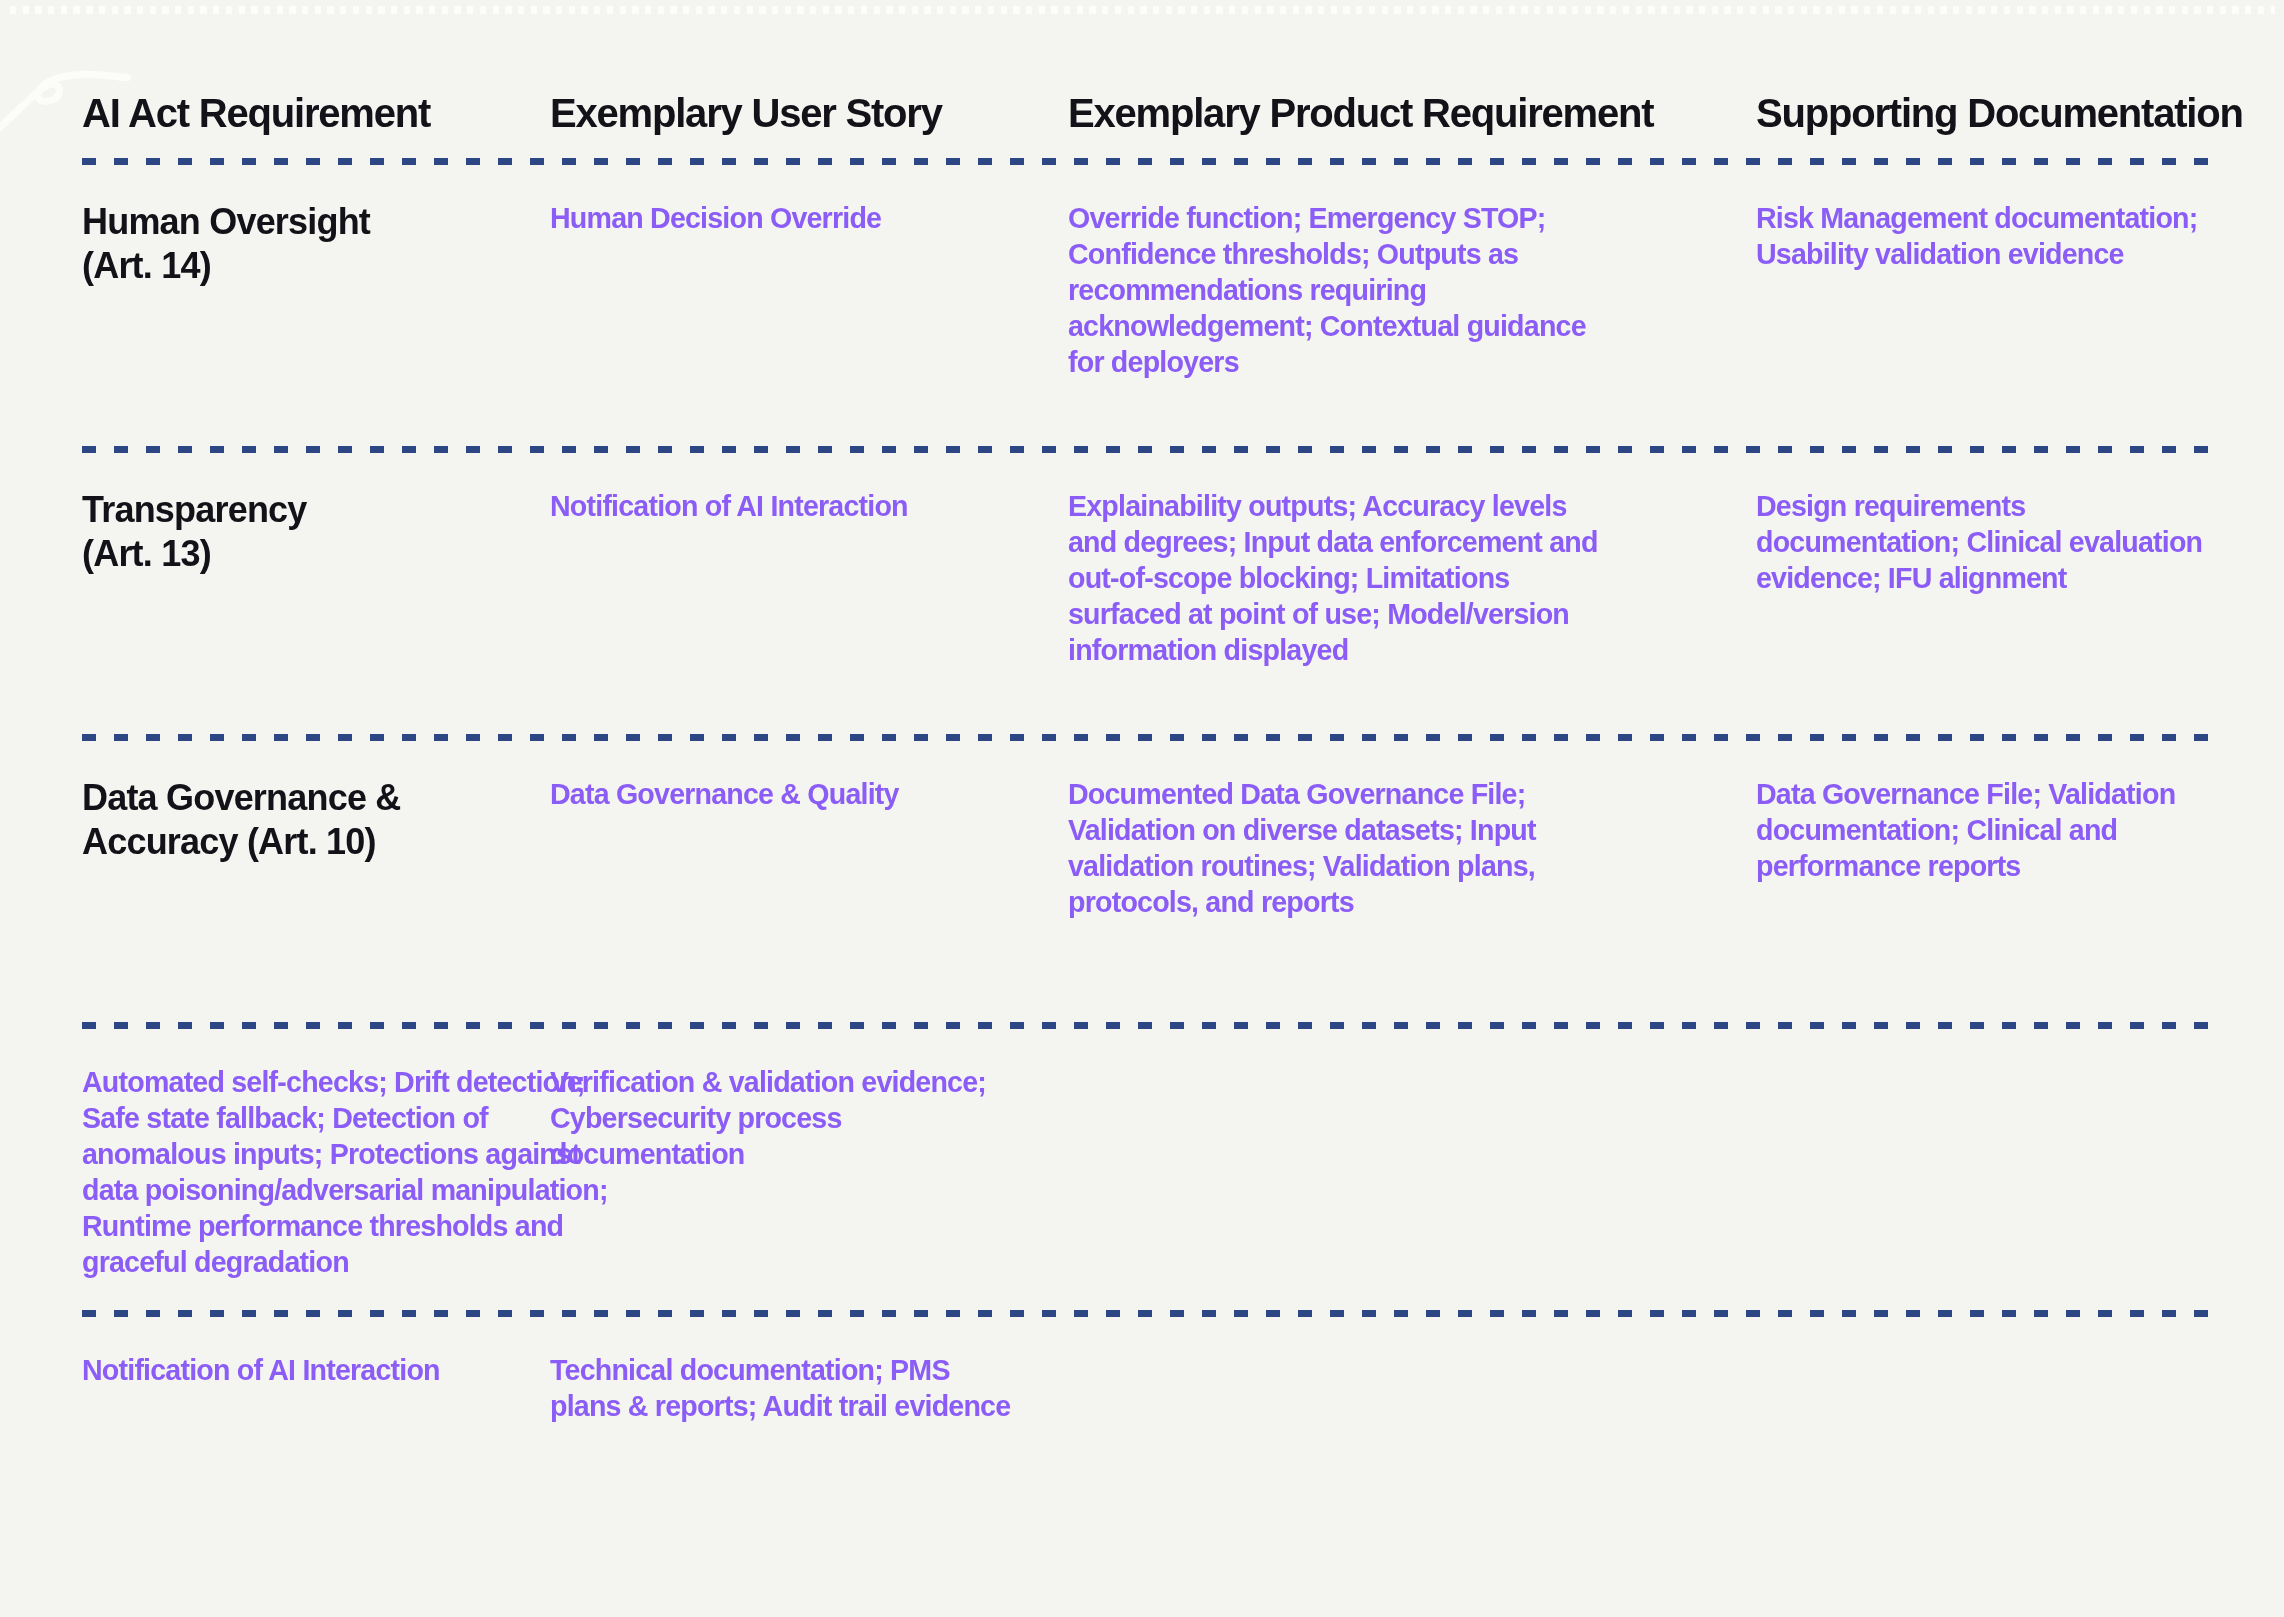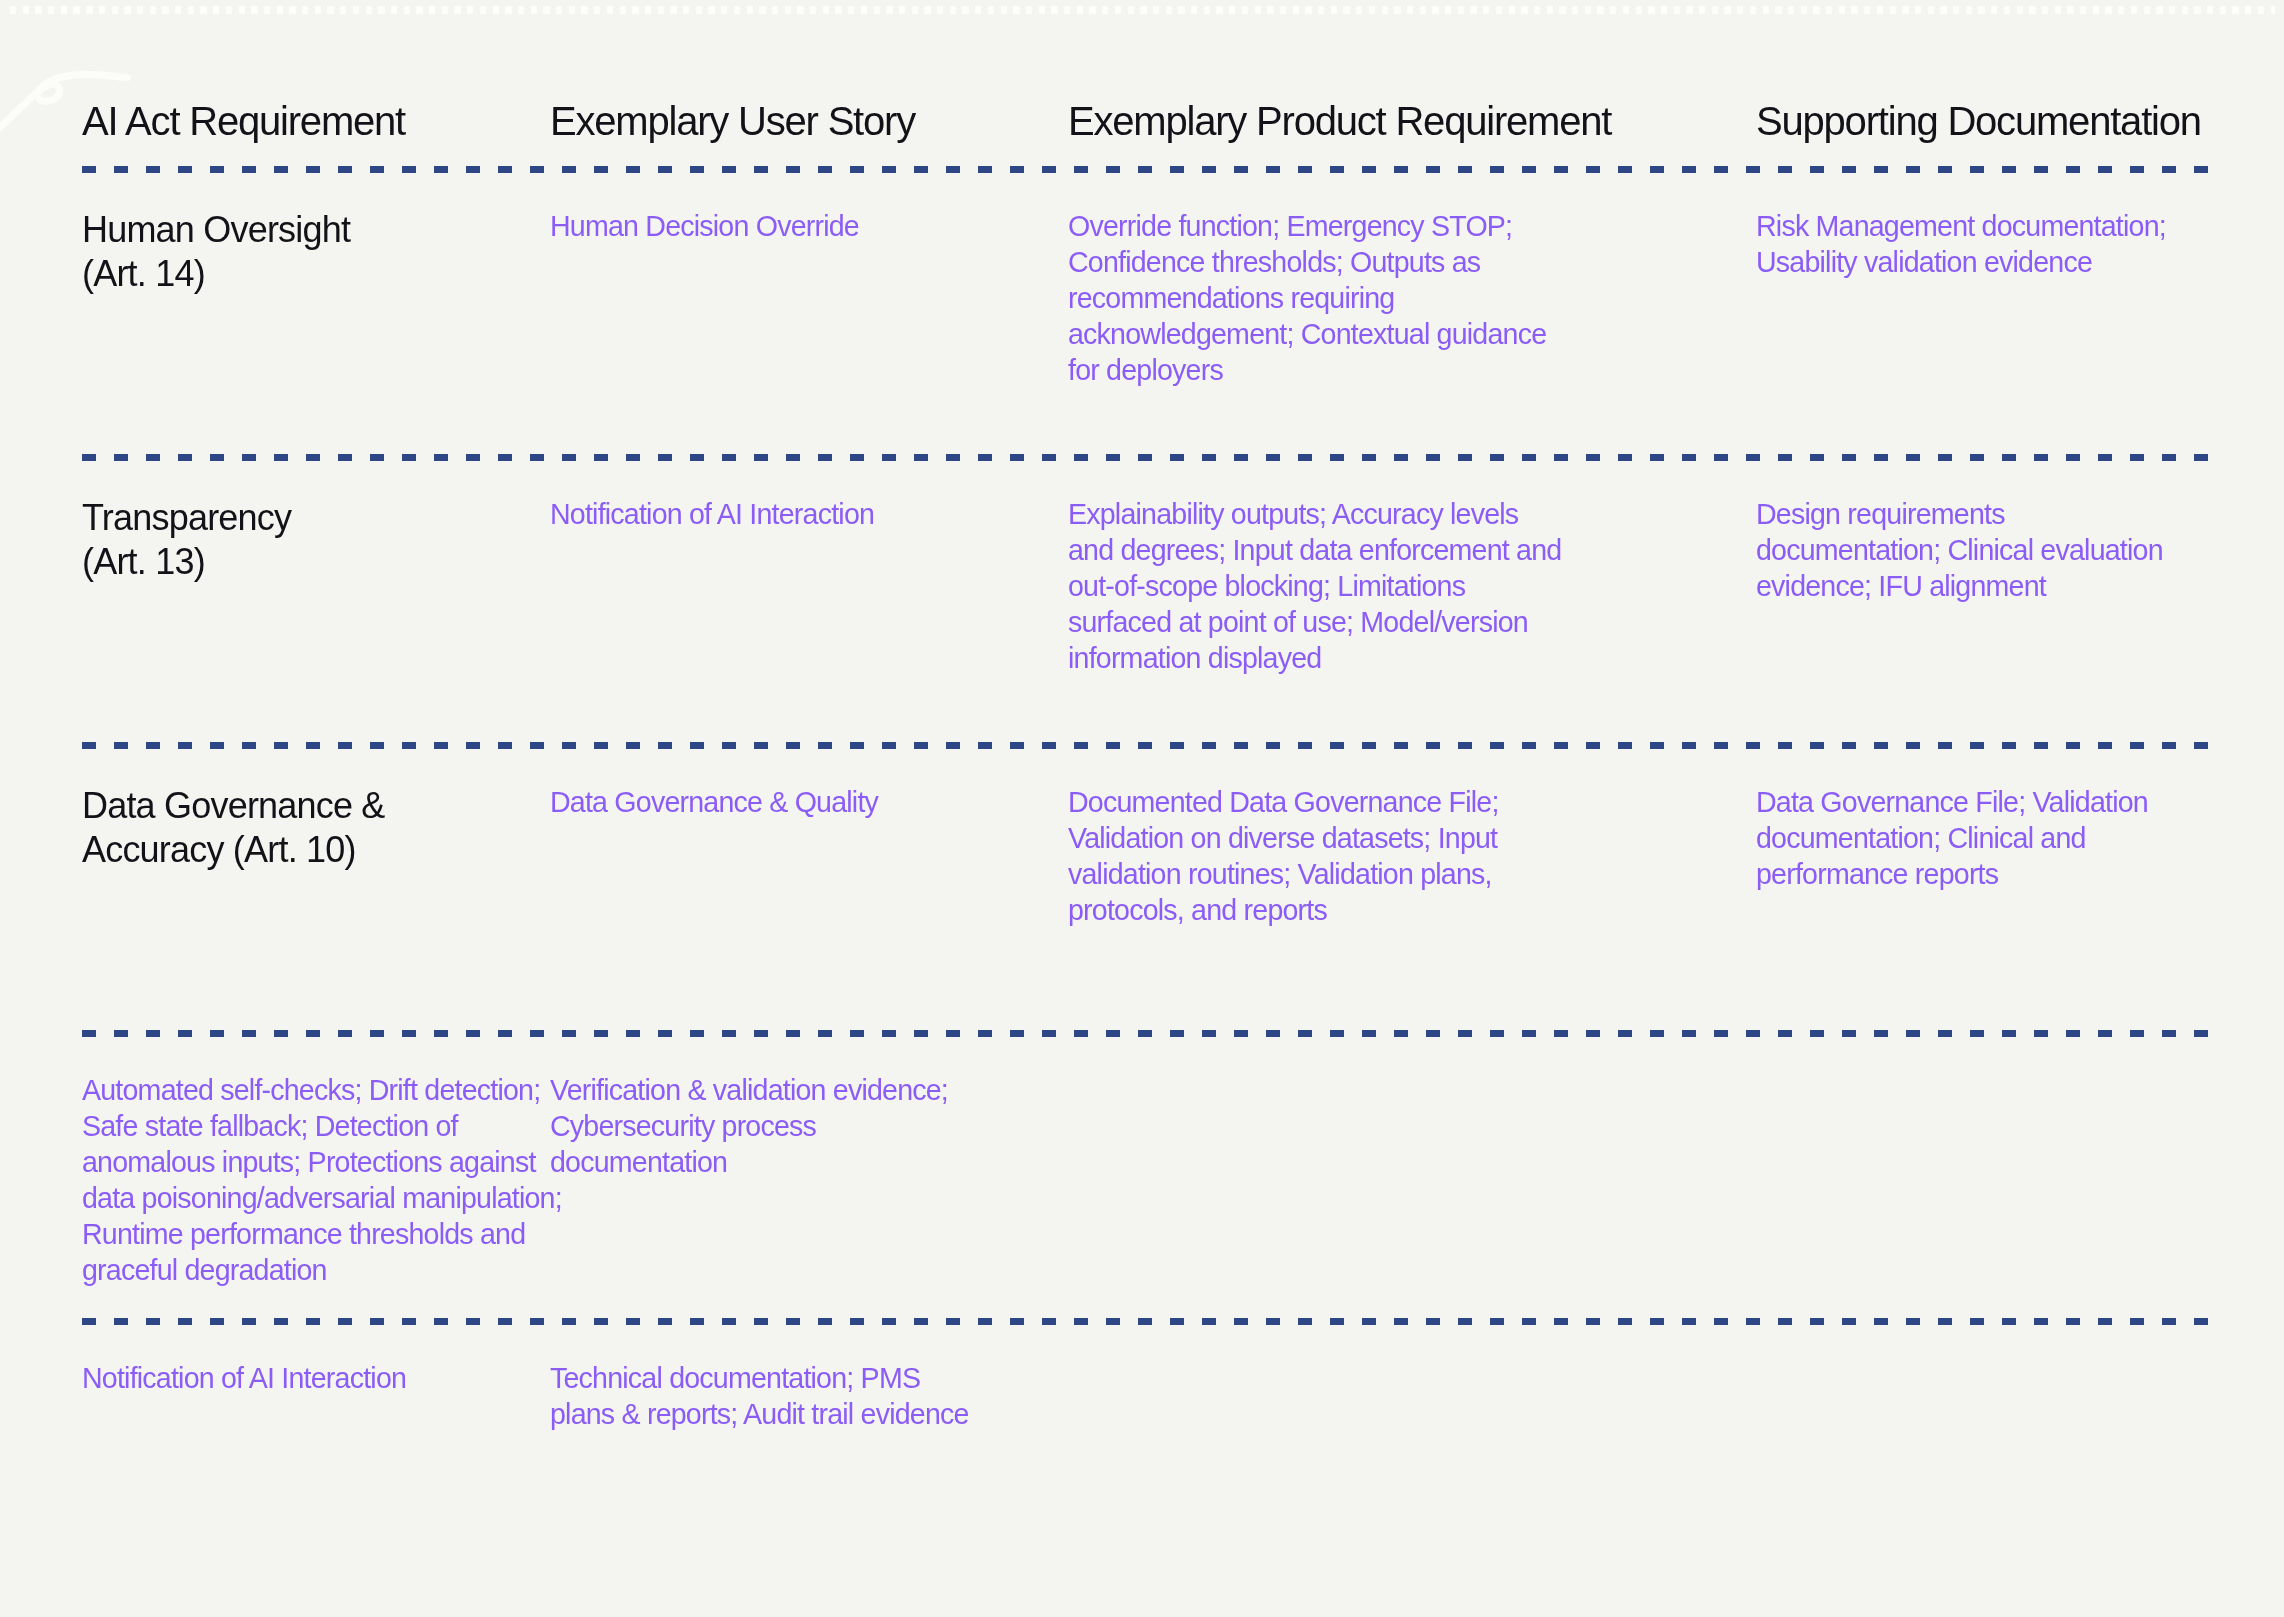--- a/index.html
+++ b/index.html
@@ -31,22 +31,23 @@
   .squiggle {
     position: absolute;
     top: 14.3px;
     left: -11px;
     opacity: 0.9;
   }
 
   .table {
     position: absolute;
     left: 82px;
-    top: 12px;
+    top: 4px;
     width: 2130px;
+    font-weight: bold;
   }
   .grid {
     display: grid;
     grid-template-columns: 468px 518px 688px 457px;
   }
 
   .header-row {
     margin-top: 89px;
     padding-bottom: 24.6px;
   }

